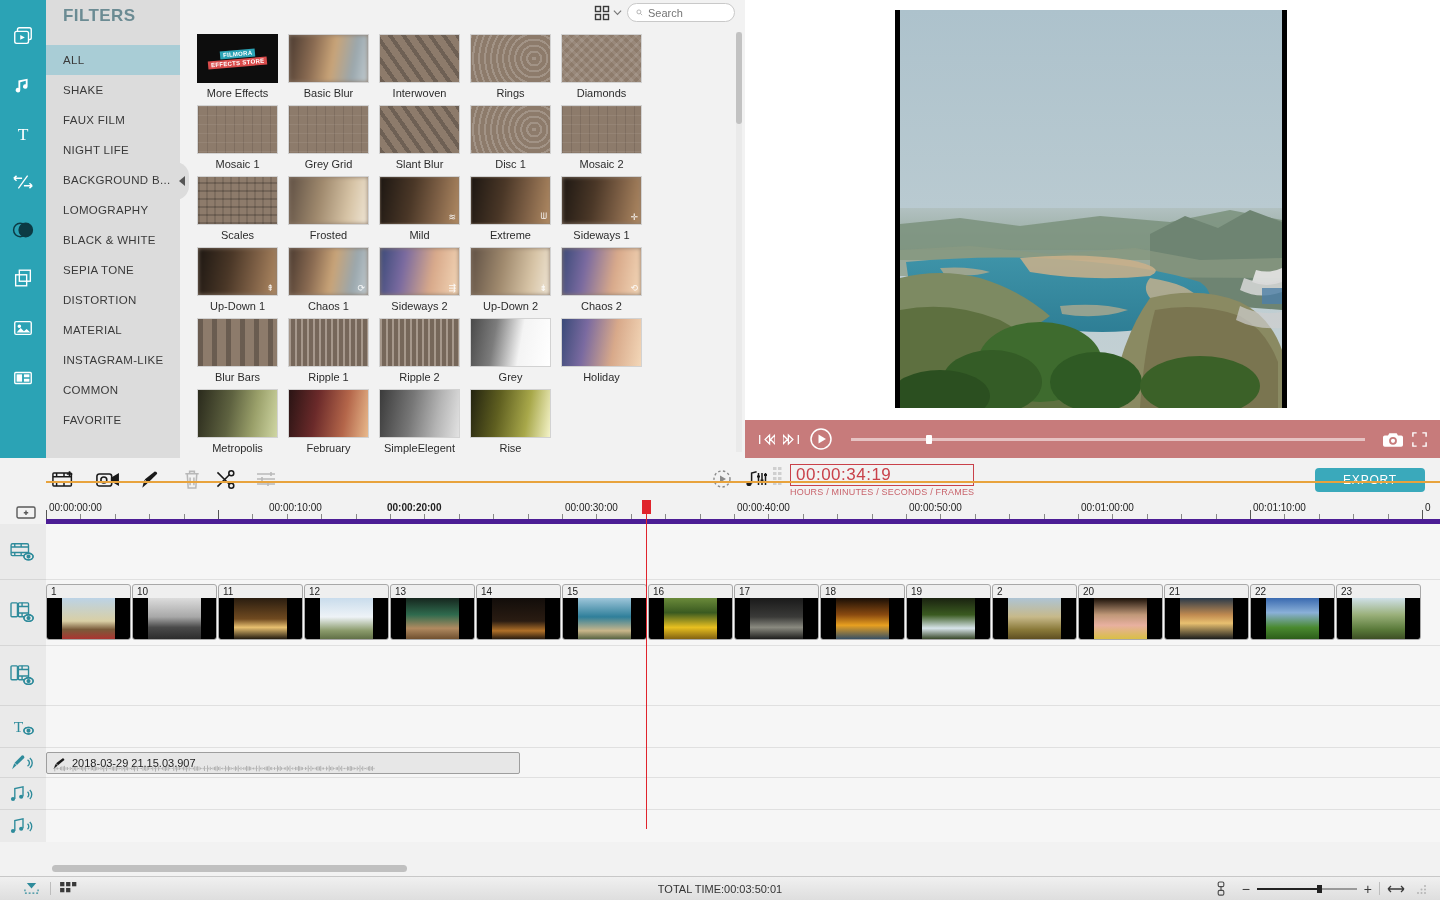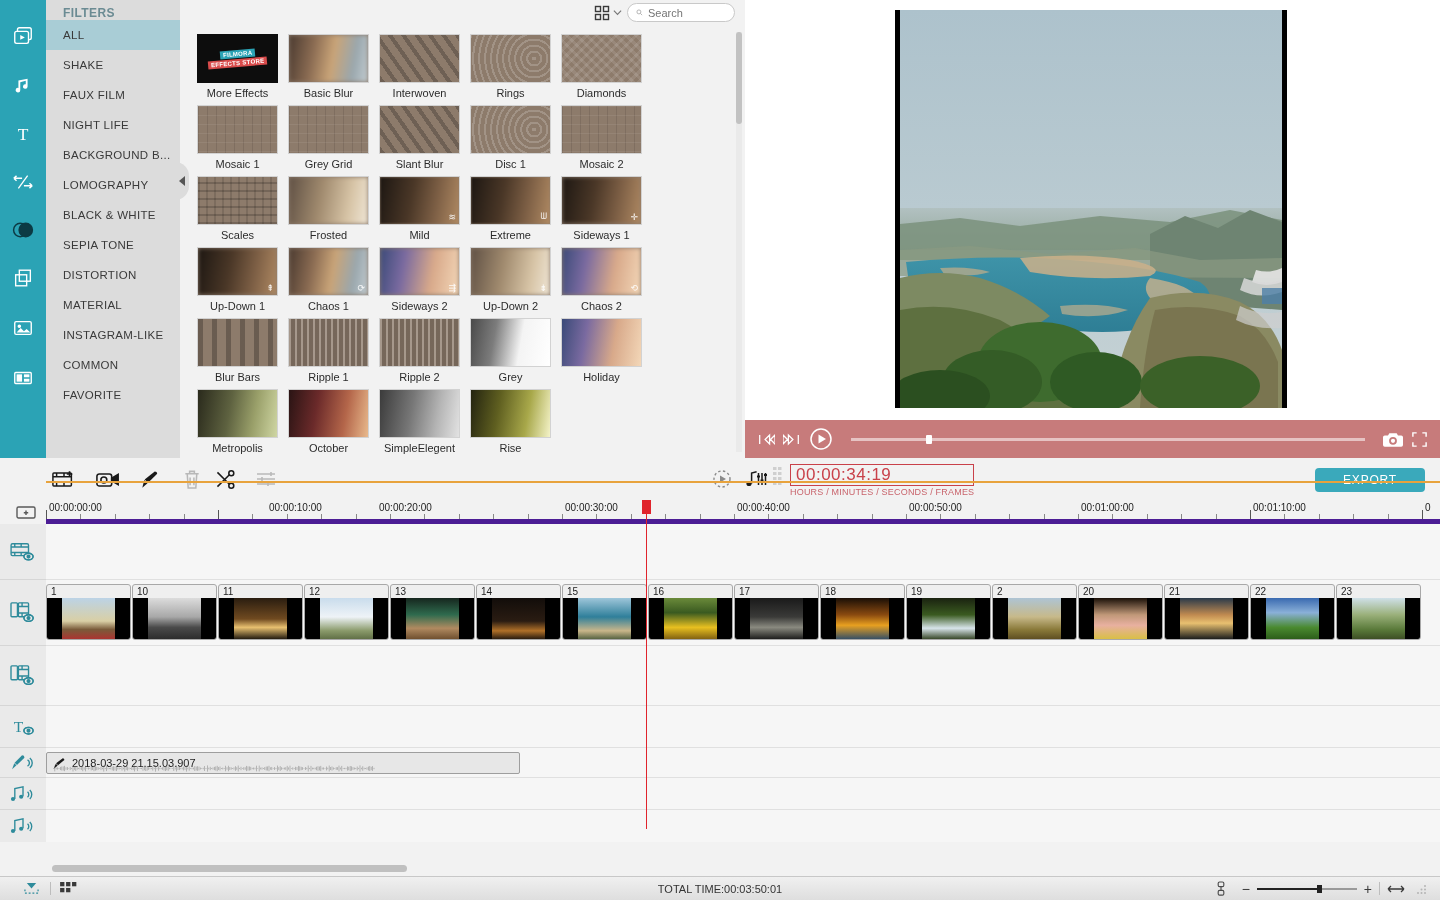--- a/index.html
+++ b/index.html
@@ -24,21 +24,21 @@
     cursor:pointer;
   }
   .rail-btn svg { display:block; }
 
   
   #filters-panel {
     position:absolute; left:46px; top:0; width:134px; height:458px;
     background:#dcdcdc;
   }
   #filters-title {
-    padding:6px 0 0 17px; font-size:12px; letter-spacing:.4px;
+    padding:6px 0 19px 17px; font-size:17px; letter-spacing:.4px;
     color:#6b8b93; font-weight:bold;
   }
   .filter-item {
     height:30px; line-height:30px; padding-left:17px;
     font-size:11.5px; color:#3a3a3a; letter-spacing:.3px; cursor:pointer;
     white-space:nowrap; overflow:hidden;
   }
   .filter-item.active { background:#a9cdd6; }
 
   
@@ -513,21 +513,21 @@
         <div class="fx-cell">
           <div class="fx-thumb">
             <div style="position:absolute;inset:0;" class="t-met"></div>
           </div>
           <div class="fx-label">Metropolis</div>
         </div>
         <div class="fx-cell">
           <div class="fx-thumb">
             <div style="position:absolute;inset:0;" class="t-sep"></div>
           </div>
-          <div class="fx-label">October</div>
+          <div class="fx-label">February</div>
         </div>
         <div class="fx-cell">
           <div class="fx-thumb">
             <div style="position:absolute;inset:0;" class="t-sim"></div>
           </div>
           <div class="fx-label">SimpleElegent</div>
         </div>
         <div class="fx-cell">
           <div class="fx-thumb">
             <div style="position:absolute;inset:0;" class="t-rise"></div>
@@ -733,21 +733,21 @@
         <div class="rtick" style="left: 1135px;"></div>
         <div class="rtick" style="left: 1170px;"></div>
         <div class="rtick major" style="left: 1204px;"></div>
         <div class="rtick" style="left: 1238px;"></div>
         <div class="rtick" style="left: 1273px;"></div>
         <div class="rtick" style="left: 1307px;"></div>
         <div class="rtick" style="left: 1342px;"></div>
         <div class="rtick major" style="left: 1376px;"></div>
         <div class="rlabel" style="left: 3px;">00:00:00:00</div>
         <div class="rlabel" style="left: 175px; padding-left: 48px;">00:00:10:00</div>
-        <div class="rlabel" style="left: 333px;">00:00:20:00</div>
+        <div class="rlabel" style="left: 341px; font-weight: bold;">00:00:20:00</div>
         <div class="rlabel" style="left: 519px;">00:00:30:00</div>
         <div class="rlabel" style="left: 691px;">00:00:40:00</div>
         <div class="rlabel" style="left: 863px;">00:00:50:00</div>
         <div class="rlabel" style="left: 1035px;">00:01:00:00</div>
         <div class="rlabel" style="left: 1207px;">00:01:10:00</div>
         <div class="rlabel" style="left: 1379px;">0</div>
       </div>
   </div>
   <div id="orange-line"></div>
 

